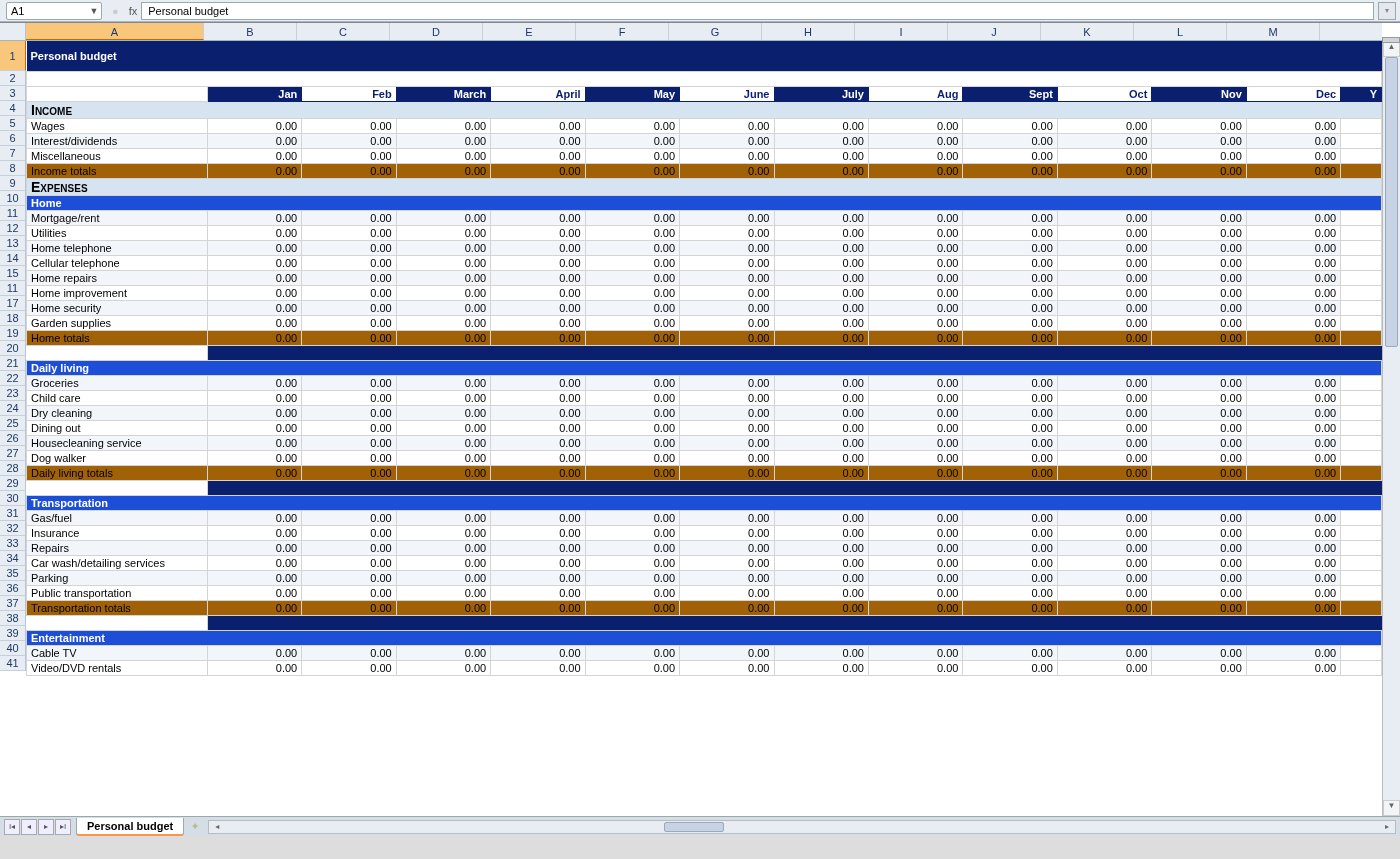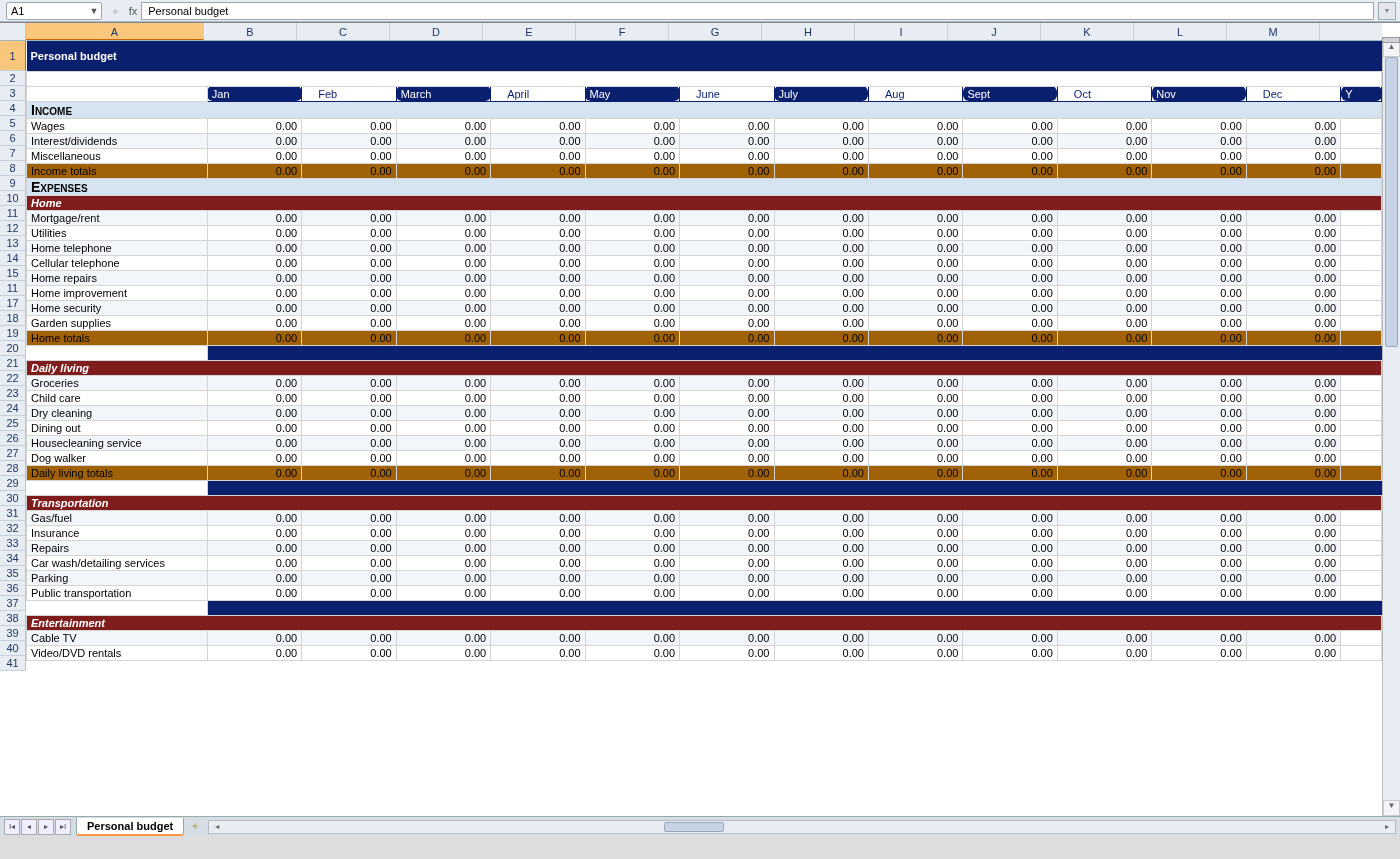--- a/index.html
+++ b/index.html
@@ -22,25 +22,25 @@
 .row-headers { position:absolute; top:18px; left:0; width:26px; bottom:20px; z-index:2; }
 .row-h { height:15px; border-bottom:1px solid #c6d0dc; border-right:1px solid #b6c4d8; text-align:center; font-size:11px; color:#1f3864; background:#e8edf3; line-height:15px; cursor:pointer; }
 .row-h.sel { background:#f8c77c; border-right:1px solid #c60; }
 .row-h.tall { height:30px; line-height:30px; }
 
 .grid-area { position:absolute; top:18px; left:26px; right:18px; bottom:20px; overflow:hidden; }
 table.grid { border-collapse:collapse; table-layout:fixed; width:100%; }
 table.grid td { border:1px solid #d4d4d4; height:15px; padding:0 4px; font-size:11px; white-space:nowrap; overflow:hidden; }
 tr.title-row td { border:none; }
 td.title-cell { background:#0b1f6f; color:white; font-weight:bold; font-size:24px; font-family: Arial; height:30px !important; padding-left:6px; border:none; }
-tr.headers td { background:#0b1f6f; color:white; font-weight:normal; text-align:left; border-color:#0b1f6f;border-radius:6px; }
+tr.headers td { background:#0b1f6f; color:white; font-weight:bold; text-align:right; border-color:#0b1f6f; }
 tr.headers td.alt { background:white; color:#0b1f6f;padding-left:16px; }
 tr.headers td.lbl { background:white; border-color:#d4d4d4; }
 tr.section-h td.sec { color:#000; font-weight:bold; font-size:14px; font-variant:small-caps; background:#d6e3f0; border-color:#d4d4d4; }
-td.subhead { background:#7f1d1d; color:white; font-weight:bold; font-size:14px; border-color:#0b1f6f;font-style:italic; }
+td.subhead { background:#1d4ed8; color:white; font-weight:bold; font-size:14px; border-color:#0b1f6f; }
 td.num { text-align:right; }
 td.label { text-align:left; }
 tr.totals td { font-weight:normal; background:#a16207; }
 tr.blank td { border:none; background:#0b1f6f; }
 tr.blank td:first-child { background:white; border-right:1px solid #d4d4d4; }
 tr.alt td.num, tr.alt td.label { background:#f2f6fb; }
 
 .vscroll { position:absolute; top:18px; right:0; bottom:20px; width:18px; background:#e8edf3; border-left:1px solid #bbb; }
 .vscroll .sbtn { height:16px; text-align:center; font-size:8px; color:#666; background:#f2f4f8; border:1px solid #ccc; cursor:pointer; }
 .vscroll .thumb { position:absolute; top:16px; left:2px; right:2px; height:290px; background:#c7d3e4; border:1px solid #9ab; border-radius:2px; cursor:pointer; }
@@ -631,20 +631,36 @@
             <td class="num">0.00</td>
             <td class="num">0.00</td>
             <td class="num">0.00</td>
             <td class="num">0.00</td>
             <td class="num">0.00</td>
             <td class="num">0.00</td>
             <td class="num">0.00</td>
             <td class="num">0.00</td>
             <td></td>
           </tr>
+          <tr class="totals">
+            <td class="label">Transportation totals</td>
+            <td class="num">0.00</td>
+            <td class="num">0.00</td>
+            <td class="num">0.00</td>
+            <td class="num">0.00</td>
+            <td class="num">0.00</td>
+            <td class="num">0.00</td>
+            <td class="num">0.00</td>
+            <td class="num">0.00</td>
+            <td class="num">0.00</td>
+            <td class="num">0.00</td>
+            <td class="num">0.00</td>
+            <td class="num">0.00</td>
+            <td></td>
+          </tr>
           <tr class="blank">
             <td></td>
             <td></td>
             <td></td>
             <td></td>
             <td></td>
             <td></td>
             <td></td>
             <td></td>
             <td></td>

